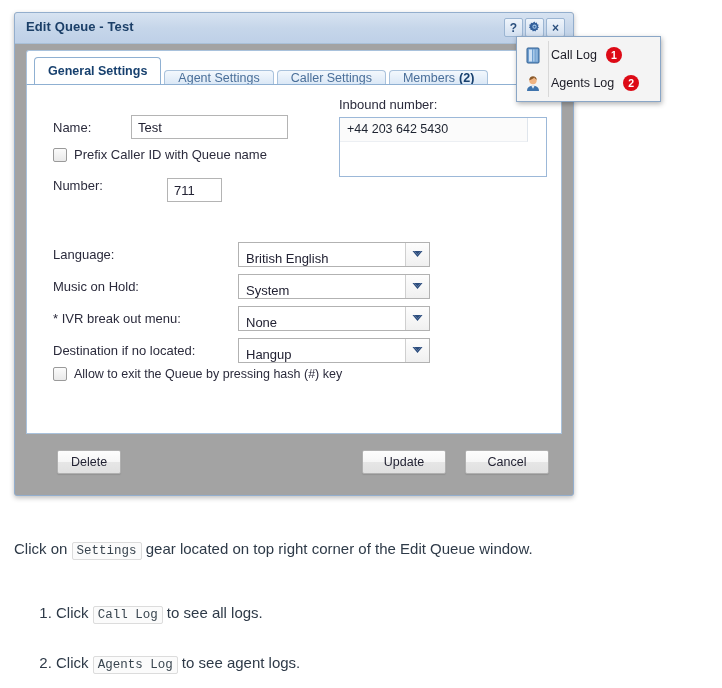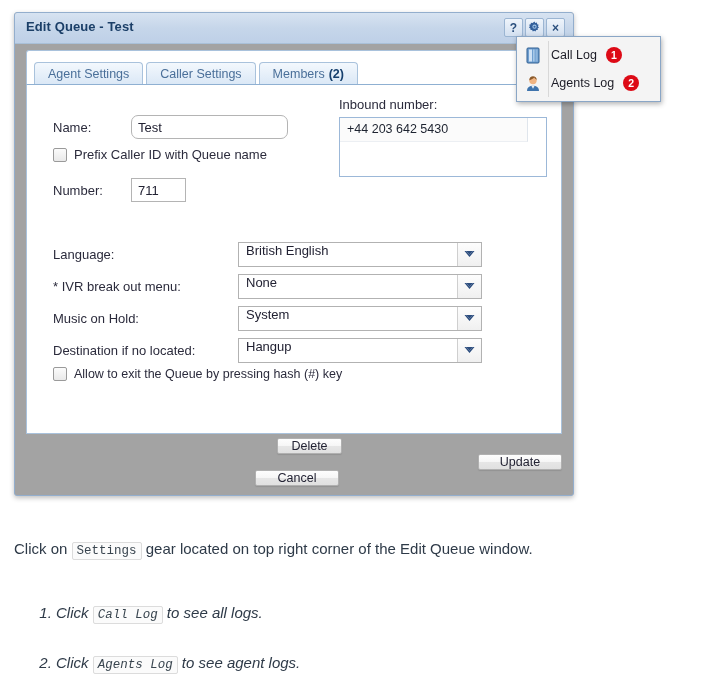--- a/index.html
+++ b/index.html
@@ -93,21 +93,21 @@
     border-radius: 3px 3px 0 0;
     padding-left: 7px;
     padding-top: 9px;
     box-sizing: border-box;
     display: flex;
     align-items: flex-end;
     gap: 3px;
     overflow: hidden;
   }
   .tab {
-    height: 22px;
+    height: 14px;
     box-sizing: border-box;
     padding: 0 13px;
     display: flex;
     align-items: center;
     font-size: 12.5px;
     color: #4a6f99;
     background: linear-gradient(to bottom, #f3f8fd, #dbe8f6);
     border: 1px solid #a9c2dc;
     border-bottom: none;
     border-radius: 4px 4px 0 0;
@@ -150,37 +150,38 @@
     box-sizing: border-box;
     height: 24px;
     border: 1px solid #b4b4b4;
     background: #ffffff;
     font-family: "Liberation Sans", sans-serif;
     font-size: 13px;
     color: #222233;
     padding: 0 6px;
     outline: none;
   }
-  .txt-name { width: 157px; border-radius: 7px; }
+  .txt-name { width: 157px; }
   .txt-num  { width: 55px; }
 
   .row-prefix {
     position: absolute;
     left: 26px;
     top: 62px;
     display: flex;
     align-items: center;
     gap: 7px;
   }
   .row-number {
     position: absolute;
     left: 26px;
     top: 93px;
     display: flex;
-    align-items: center;
+    align-items: flex-start;
+    gap: 36px;
   }
   .row-number .lbl { width: 78px; }
 
   .cbx {
     width: 14px;
     height: 14px;
     box-sizing: border-box;
     border: 1px solid #9a9a9a;
     background: linear-gradient(to bottom, #fbfbfb, #e9e9e9);
     border-radius: 2px;
@@ -224,28 +225,28 @@
     width: 430px;
   }
   .srow {
     display: flex;
     align-items: center;
     height: 32px;
   }
   .srow .lbl { width: 185px; }
   .sel {
     position: relative;
-    width: 244px;
+    width: 192px;
     height: 25px;
     box-sizing: border-box;
     border: 1px solid #b2b2b2;
     background: #ffffff;
     cursor: pointer;
     display: flex;
-    align-items: flex-start;
+    align-items: flex-end;
   }
   .sel .val {
     font-size: 13px;
     color: #222233;
     padding-left: 7px;
     flex: 1;
     white-space: nowrap;
     overflow: hidden;
   }
   .sel .arrow {
@@ -272,21 +273,20 @@
 
   
   .footer {
     position: absolute;
     left: 11px;
     right: 11px;
     top: 425px;
     height: 47px;
     display: flex;
     align-items: center;
-    flex-direction: column;
   }
   .btn {
     height: 24px;
     min-width: 52px;
     box-sizing: border-box;
     padding: 0 13px;
     font-family: "Liberation Sans", sans-serif;
     font-size: 12.5px;
     color: #232334;
     background: linear-gradient(to bottom, #fdfdfd 0%, #f6f6f6 48%, #e6e6e6 52%, #e0e0e0 100%);
@@ -376,21 +376,20 @@
     color: #39454f;
     background: #fbfbfb;
     border: 1px solid #dcdcdc;
     border-radius: 2px;
     padding: 1px 4px;
     white-space: nowrap;
   }
   ol.steps {
     margin: 40px 0 12px 0;
     padding-left: 42px;
-    font-style: italic;
   }
   ol.steps li {
     font-size: 15px;
     color: #2e3a48;
     margin-bottom: 26px;
     line-height: 22px;
   }
 </style>
 </head>
 <body>
@@ -413,20 +412,23 @@
       </div>
       <div class="tbtn">
         <span>×</span>
       </div>
     </div>
   </div>
 
   <div class="tabstrip-wrap">
 
     <div class="tabstrip">
+      <div class="tab active">
+        <span>General Settings</span>
+      </div>
       <div class="tab">
         <span>Agent Settings</span>
       </div>
       <div class="tab">
         <span>Caller Settings</span>
       </div>
       <div class="tab">
         <span>Members</span>
         <span class="cnt">(2)</span>
       </div>
@@ -465,36 +467,36 @@
             <span class="arrow">
               <svg class="chev" width="11" height="8" viewBox="0 0 11 8">
                   <path d="M0.5 1 L5.5 7 L10.5 1 L8.7 1 L5.5 4.7 L2.3 1 Z" fill="#2c4d7e"></path>
                   <path d="M2.3 1 L5.5 4.7 L8.7 1 Z" fill="#2c4d7e"></path>
                 </svg>
             </span>
           </div>
         </div>
 
         <div class="srow">
-          <span class="lbl">* IVR break out menu:</span>
+          <span class="lbl">Music on Hold:</span>
           <div class="sel">
-            <span class="val">None</span>
+            <span class="val">System</span>
             <span class="arrow">
               <svg class="chev" width="11" height="8" viewBox="0 0 11 8">
                   <path d="M0.5 1 L5.5 7 L10.5 1 L8.7 1 L5.5 4.7 L2.3 1 Z" fill="#2c4d7e"></path>
                   <path d="M2.3 1 L5.5 4.7 L8.7 1 Z" fill="#2c4d7e"></path>
                 </svg>
             </span>
           </div>
         </div>
 
         <div class="srow">
-          <span class="lbl">Music on Hold:</span>
+          <span class="lbl">* IVR break out menu:</span>
           <div class="sel">
-            <span class="val">System</span>
+            <span class="val">None</span>
             <span class="arrow">
               <svg class="chev" width="11" height="8" viewBox="0 0 11 8">
                   <path d="M0.5 1 L5.5 7 L10.5 1 L8.7 1 L5.5 4.7 L2.3 1 Z" fill="#2c4d7e"></path>
                   <path d="M2.3 1 L5.5 4.7 L8.7 1 Z" fill="#2c4d7e"></path>
                 </svg>
             </span>
           </div>
         </div>
 
         <div class="srow">

